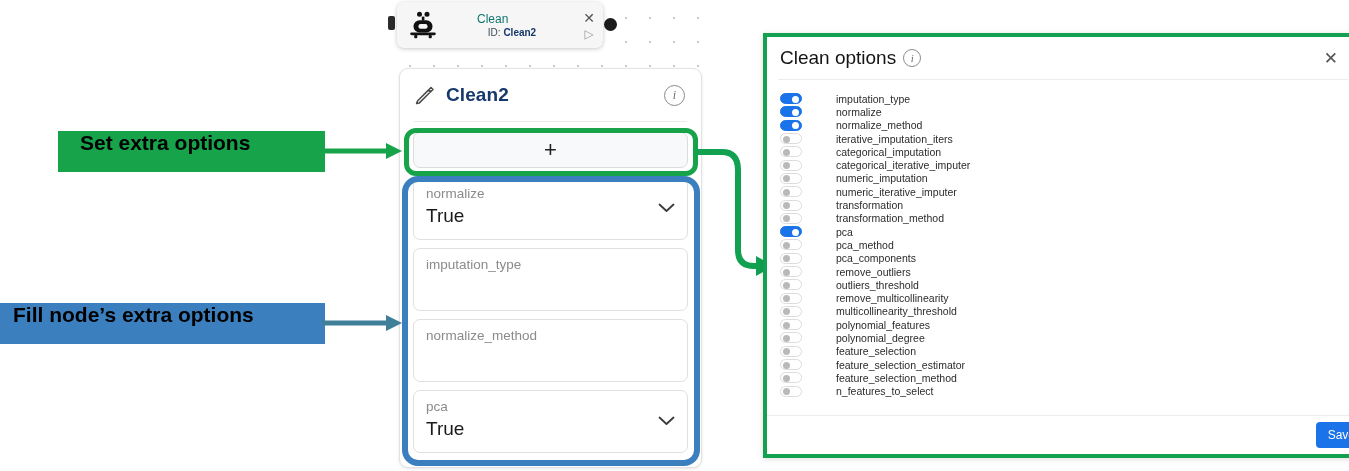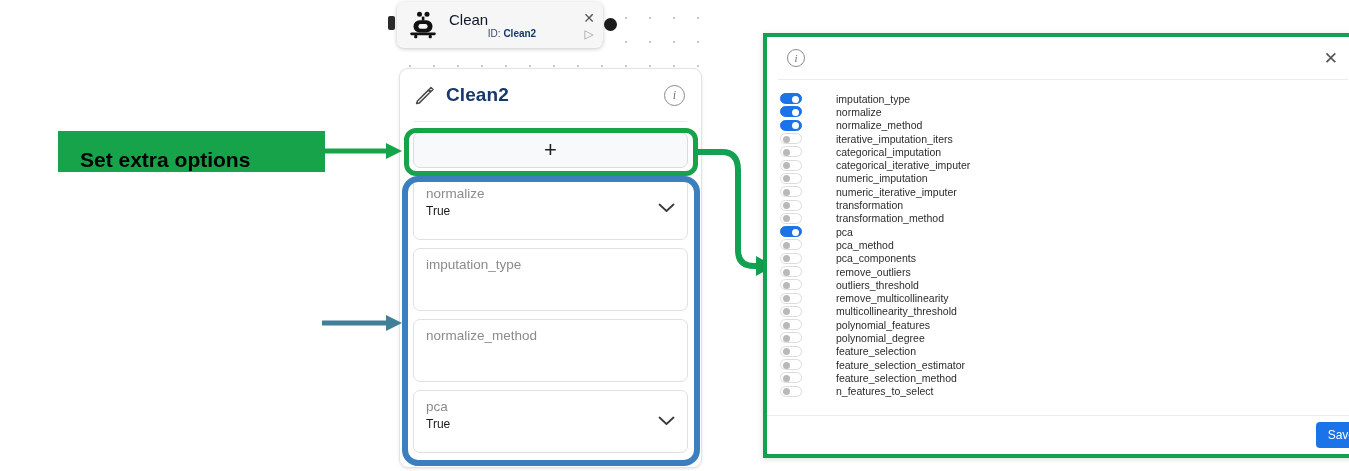--- a/index.html
+++ b/index.html
@@ -23,21 +23,21 @@
     position:absolute;left:397px;top:2px;width:206px;height:46px;
     background:#f6f6f6;border-radius:7px;
     box-shadow:0 1px 4px rgba(0,0,0,.22);
     display:flex;align-items:center;box-sizing:border-box;
   }
   .node-chip .chip-icon{
     width:52px;display:flex;align-items:center;justify-content:center;
     color:#111;
   }
   .node-chip .chip-text{flex:1;line-height:1.12;padding-top:1px;}
-  .chip-line1{font-size:15px;color:#0f172a;}
+  .chip-line1{font-size:12px;color:#0f766e;margin-left:28px;}
   .chip-line2{font-size:10px;color:#3d4a5c;text-align:center;}
   .chip-line2 b{color:#15396b;font-weight:700;}
   .chip-actions{
     width:28px;display:flex;flex-direction:column;align-items:center;
     justify-content:center;gap:3px;color:#7c7c7c;
   }
   .chip-actions .x{font-size:14px;line-height:1;color:#555;}
   .chip-actions .play{font-size:12px;line-height:1;color:#9a9a9a;}
 
   .node-port{
@@ -77,40 +77,40 @@
     display:flex;align-items:center;justify-content:center;
     font-size:22px;color:#222;line-height:1;font-weight:400;
   }
 
   .fields{padding:9px 13px 0 13px;display:flex;flex-direction:column;gap:8px;}
   .field{
     height:63px;background:#ffffff;border:1px solid #e0e0e0;border-radius:7px;
     box-sizing:border-box;padding:8px 12px 0 12px;position:relative;
   }
   .field-label{font-size:13.5px;color:#8b8b8b;line-height:1.2;}
-  .field-value{font-size:12px;color:#1a1a1a;line-height:1.35;margin-top:1px;}
+  .field-value{font-size:19px;color:#1a1a1a;line-height:1.35;margin-top:1px;}
   .chev{
     position:absolute;right:12px;top:21px;width:17px;height:10px;color:#3a3a3a;
   }
 
   
   .hl-green{
     position:absolute;left:404px;top:128px;width:294px;height:48px;
     border:5px solid #16a34a;border-radius:12px;box-sizing:border-box;
     pointer-events:none;
   }
   .hl-blue{
     position:absolute;left:402px;top:176px;width:298px;height:290px;
     border:6px solid #3b7fbf;border-radius:16px;box-sizing:border-box;
     pointer-events:none;
   }
 
   
   .callout{
-    position:absolute;display:flex;align-items:flex-end;
+    position:absolute;display:flex;align-items:flex-start;
     font-weight:700;color:#000;box-sizing:border-box;
   }
   .callout-green{
     left:58px;top:131px;width:267px;height:41px;background:#16a34a;
     padding-left:22px;font-size:21px;
   }
   .callout-blue{
     left:0px;top:303px;width:325px;height:41px;background:#3b7fbf;
     padding-left:13px;font-size:21px;
   }
@@ -240,38 +240,42 @@
       </div>
     </div>
   </div>
 
   <div class="hl-green"></div>
   <div class="hl-blue"></div>
 
   <div class="callout callout-green">
     <span>Set extra options</span>
   </div>
+  <div class="callout callout-blue">
+    <span>Fill node’s extra options</span>
+  </div>
 
   <svg class="arrow" style="left:320px;top:140px;width:90px;height:26px">
     <path d="M2 11 L68 11" stroke="#16a34a" stroke-width="5" fill="none"></path>
     <path d="M66 3 L82 11 L66 19 Z" fill="#16a34a"></path>
   </svg>
 
   <svg class="arrow" style="left:320px;top:312px;width:90px;height:26px">
     <path d="M2 11 L68 11" stroke="#3f8098" stroke-width="5" fill="none"></path>
     <path d="M66 3 L82 11 L66 19 Z" fill="#3f8098"></path>
   </svg>
 
   <svg class="arrow" style="left:694px;top:140px;width:90px;height:145px">
     <path d="M2 12 L28 12 Q44 12 44 30 L44 110 Q44 126 60 126 L68 126" stroke="#12a150" stroke-width="6" fill="none" stroke-linecap="round"></path>
     <path d="M62 116 L80 126 L62 136 Z" fill="#12a150"></path>
   </svg>
 
   <div class="panel">
     <div class="panel-head">
+      <span class="panel-title">Clean options</span>
       <span class="panel-info">i</span>
       <span class="panel-spacer"></span>
       <span class="panel-close">✕</span>
     </div>
     <div class="panel-rule"></div>
 
     <div class="panel-body">
         <div class="opt-row">
           <div class="toggle on">
             <div class="knob"></div>

